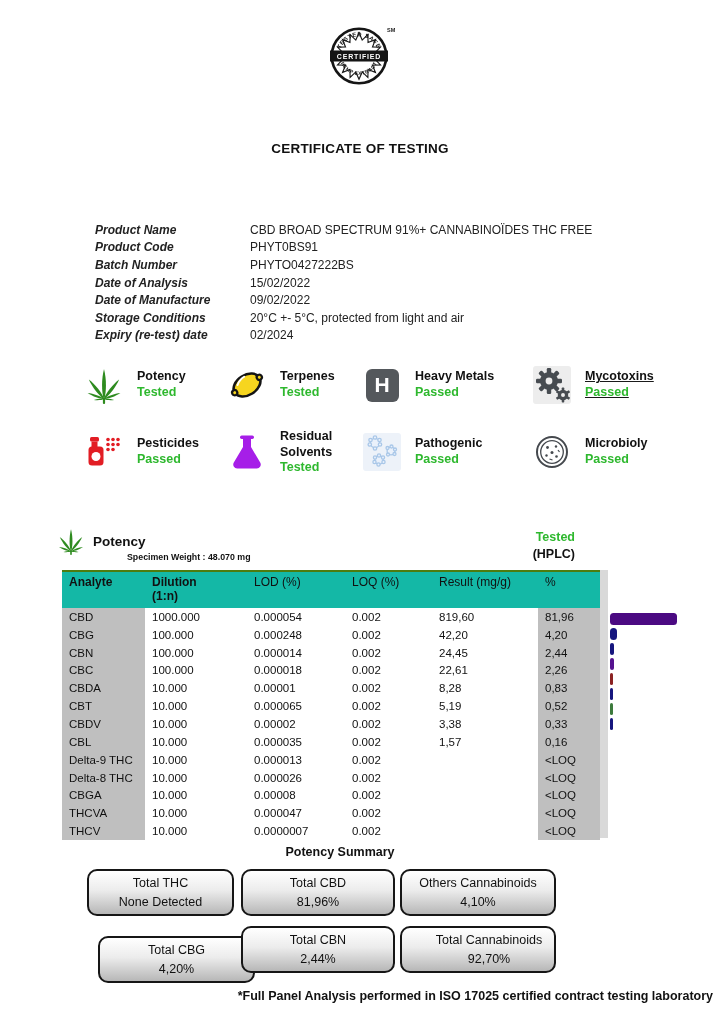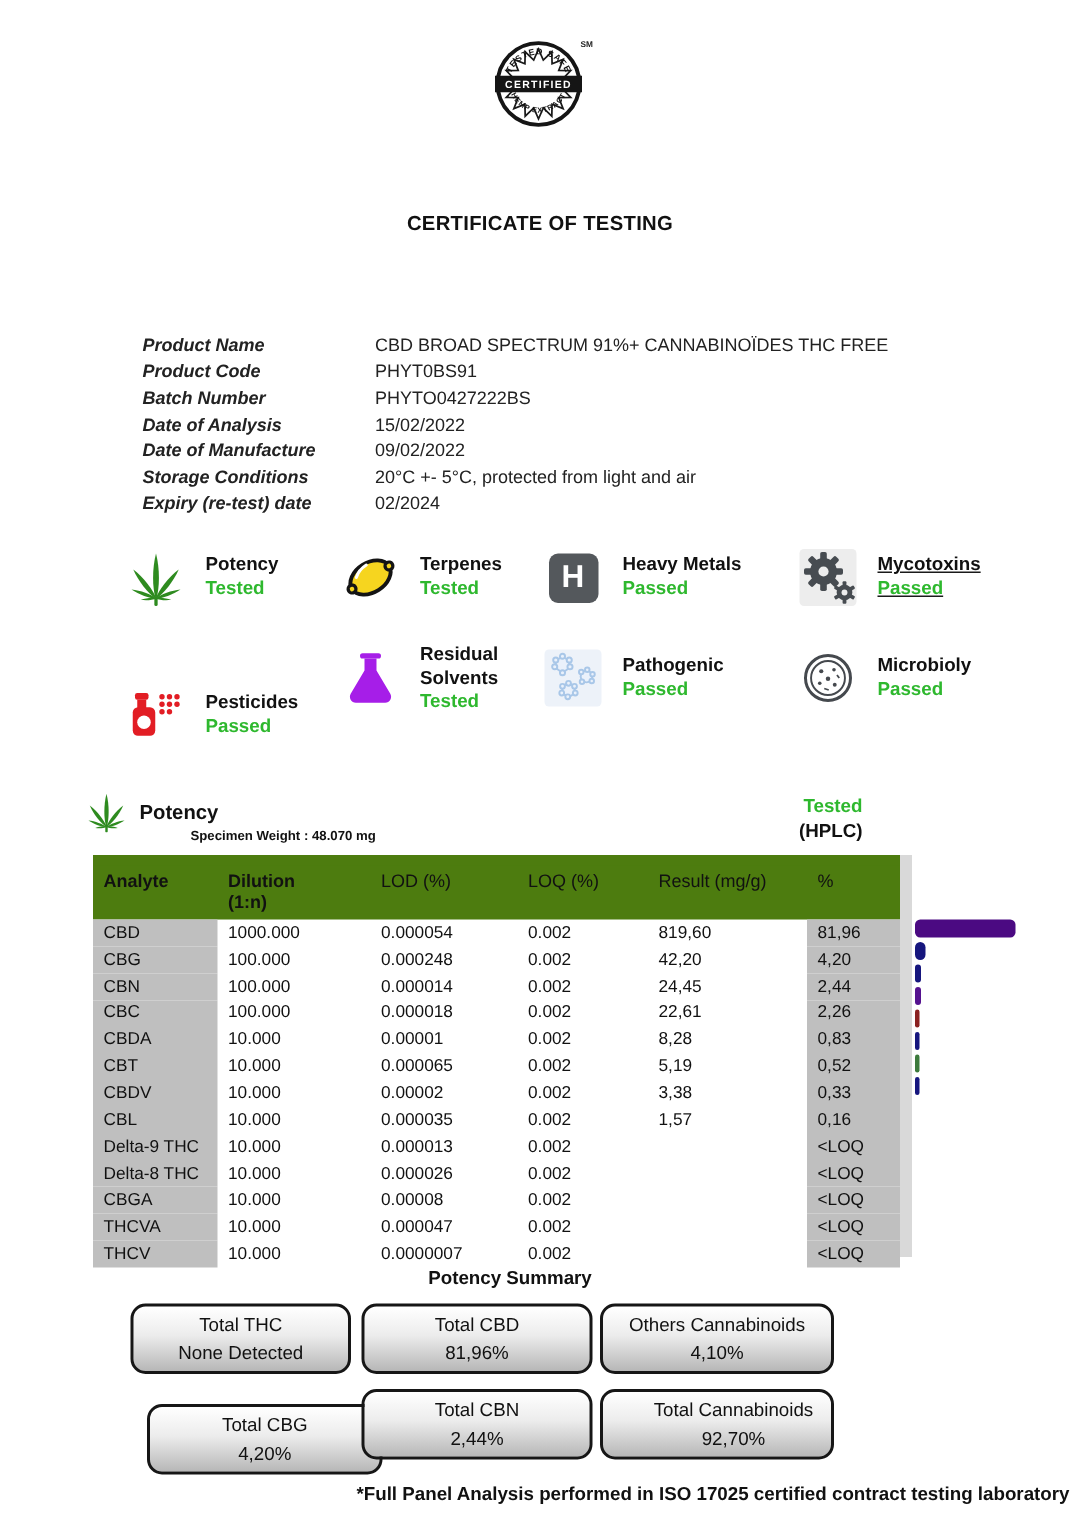--- a/index.html
+++ b/index.html
@@ -35,21 +35,21 @@
   .psec-leaf{position:absolute;left:57px;top:527px;width:28px;height:28px;}
   .psec-title{position:absolute;left:93px;top:534px;font-size:13.5px;font-weight:bold;color:#111;}
   .psec-spec{position:absolute;left:127px;top:552px;font-size:8.8px;font-weight:bold;color:#111;}
   .psec-tested{position:absolute;left:470px;top:530px;width:105px;text-align:right;
                font-size:12.5px;font-weight:bold;color:#2eb82e;}
   .psec-hplc{position:absolute;left:470px;top:547px;width:105px;text-align:right;
              font-size:12.5px;font-weight:bold;color:#111;}
 
   
   .ptable{position:absolute;left:62px;top:570px;width:538px;}
-  .thead{display:flex;background:#4d7c0f;border-top:7px solid #4d7c0f;height:36px;}
+  .thead{display:flex;background:#14b8a6;border-top:2px solid #4d7c0f;height:36px;}
   .th{box-sizing:border-box;padding:3px 0 0 7px;font-size:12px;color:#111;}
   .th .sub{display:block;}
   .bold{font-weight:bold;}
   .trow{display:flex;height:17.85px;font-size:11.5px;}
   .td{box-sizing:border-box;padding-left:7px;display:flex;align-items:center;color:#111;}
   .c0{width:83px;} .c1{width:102px;} .c2{width:98px;} .c3{width:87px;} .c4{width:106px;} .c5{width:62px;}
   .td.c0,.td.c5{background:#bfbfbf;}
   .strip{position:absolute;left:600px;top:570px;width:8px;height:268px;background:#d9d9d9;}
 
   
@@ -203,21 +203,21 @@
           </g>
         </g>
       </svg>
     </div>
     <div class="btxt">
       <div class="blabel">Mycotoxins</div>
       <div class="bstatus">Passed</div>
     </div>
   </div>
 
-  <div class="badge" style="left:85px;top:458px;">
+  <div class="badge" style="left:85px;top:433px;">
     <div class="bicon">
       <svg width="38" height="38" viewBox="0 0 38 38">
         <g fill="#e21d24">
           <rect x="5" y="4" width="9" height="4.5" rx="1.5"></rect>
           <rect x="6.5" y="8.5" width="6" height="6"></rect>
           <rect x="3.5" y="13.5" width="15" height="19" rx="3.5"></rect>
           <circle cx="11" cy="23.5" r="4.5" fill="#ffffff"></circle>
           <circle cx="23" cy="6.5" r="1.8"></circle>
             <circle cx="28" cy="6.5" r="1.8"></circle>
             <circle cx="33" cy="6.5" r="1.8"></circle>

